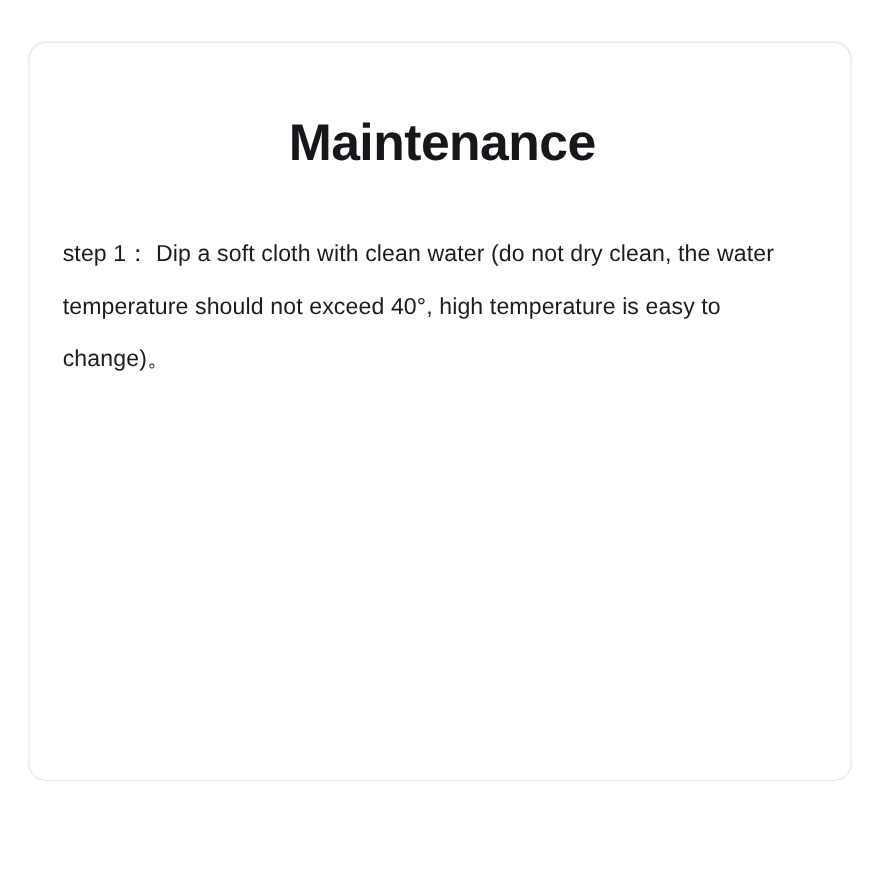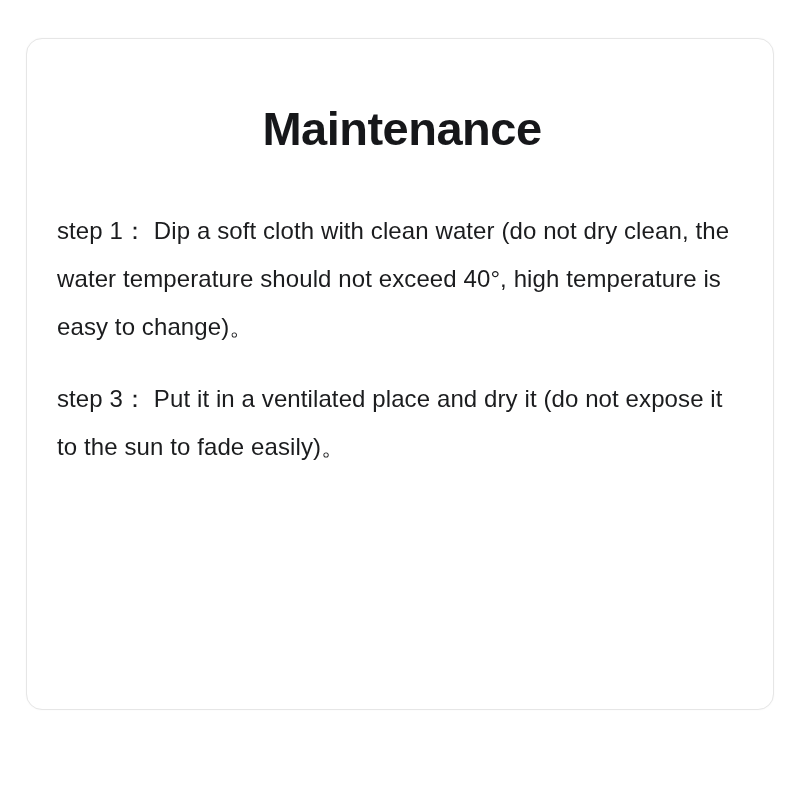--- a/index.html
+++ b/index.html
@@ -45,21 +45,21 @@
     font-weight: bold;
     color: #16171a;
     letter-spacing: -0.5px;
     margin: 40px 0 0 0;
     line-height: 1.1;
   }
   .steps {
     margin-top: 52px;
   }
   .step {
-    font-size: 24px;
+    font-size: 21px;
     color: #1b1c1e;
     line-height: 48px;
     letter-spacing: 0.1px;
     margin: 0 0 24px 0;
     font-weight: 400;
   }
   .step:last-child {
     margin-bottom: 0;
   }
   .step .lead {
@@ -68,17 +68,16 @@
 </style>
 </head>
 <body>
 
 <div class="page">
   <div class="card">
     <div class="card-inner">
       <h1 class="title">Maintenance</h1>
       <div class="steps">
         <p class="step"><span class="lead">step 1：</span><span> Dip a soft cloth with clean water (do not dry clean, the water temperature should not exceed 40°, high temperature is easy to change)。</span></p>
-        <p class="step"><span class="lead">step 3：</span><span> Put it in a ventilated place and dry it (do not expose it to the sun to fade easily)。</span></p>
       </div>
     </div>
   </div>
 </div>
 
 </body></html>

